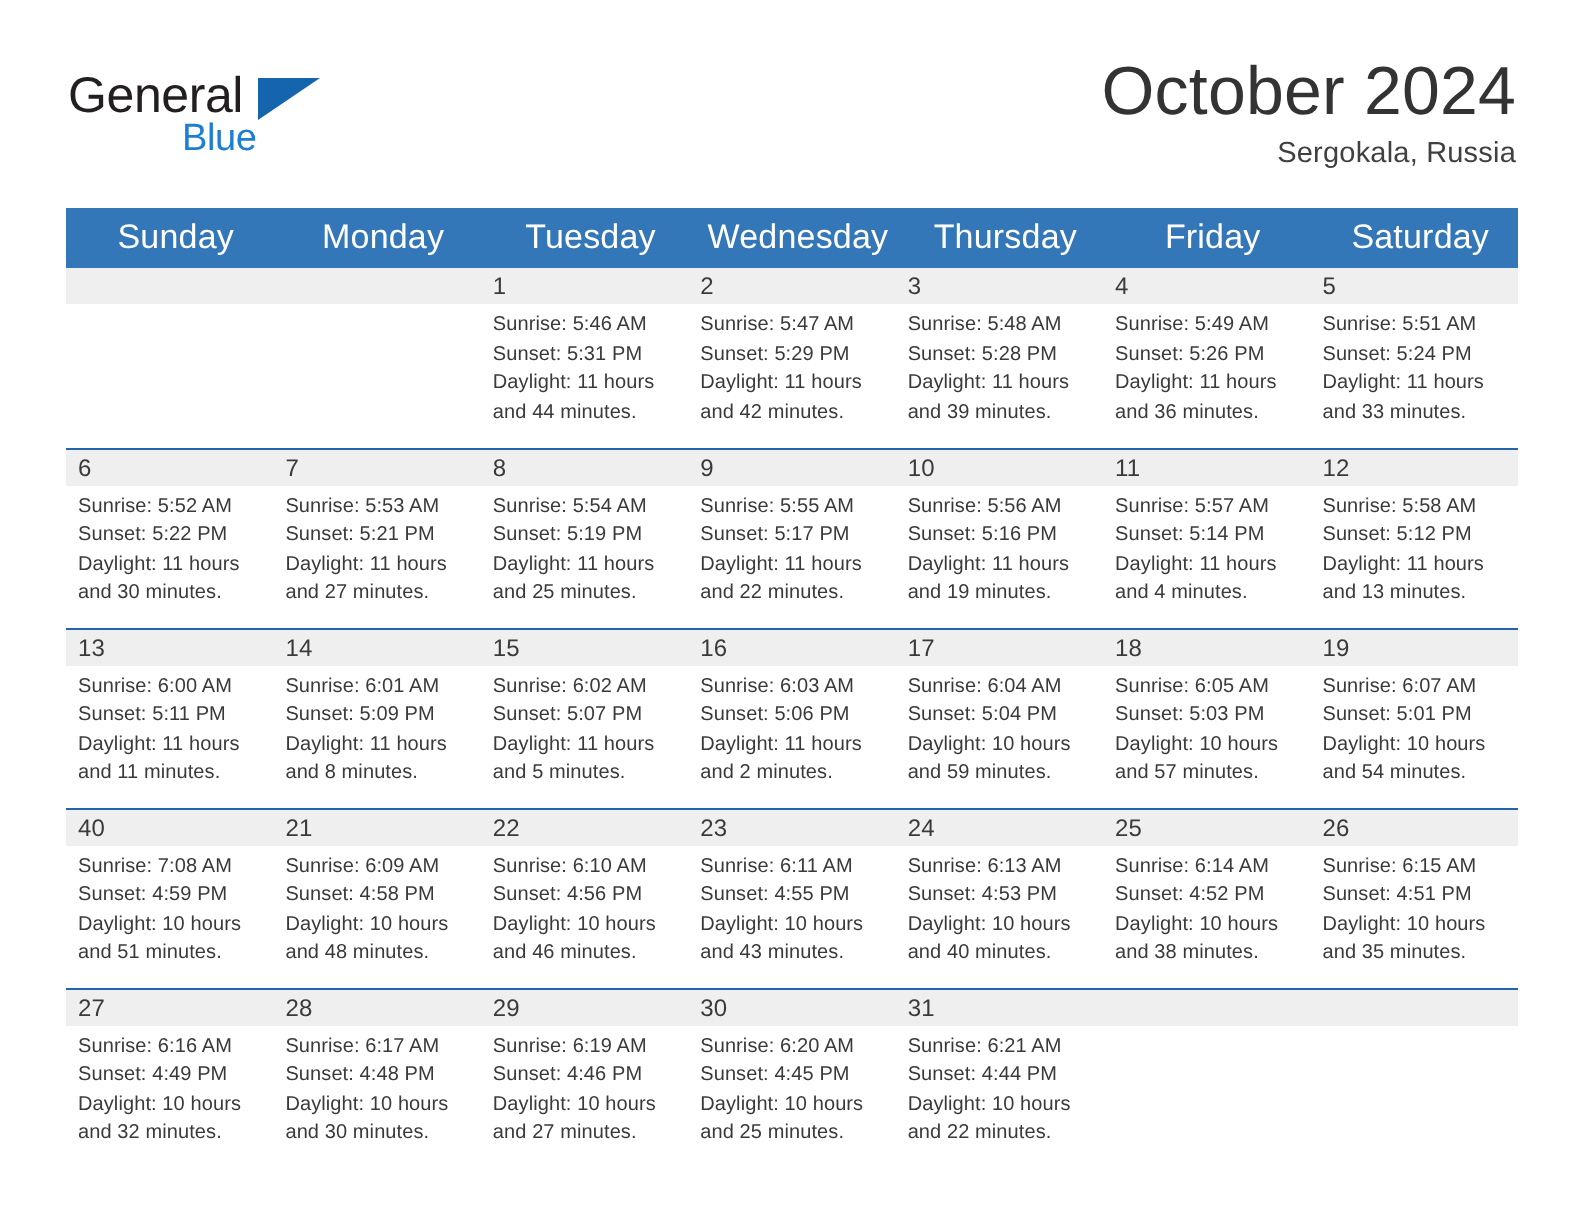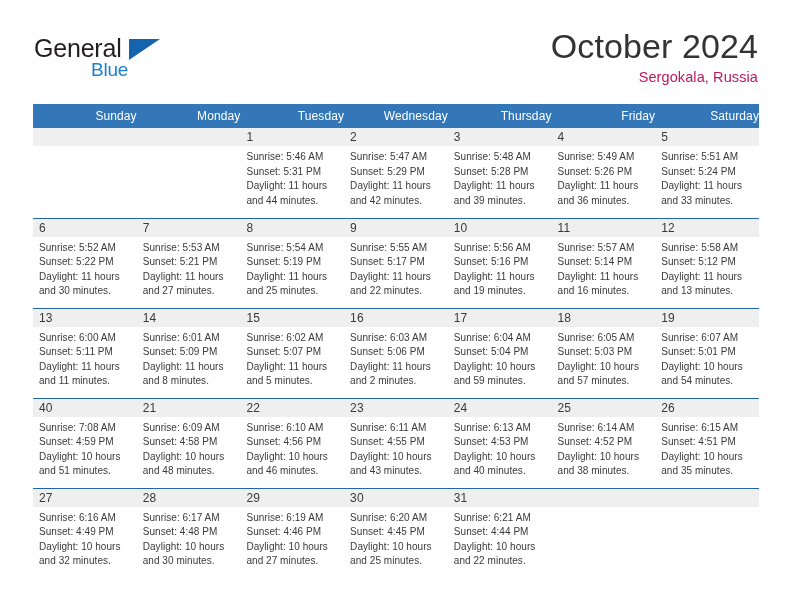--- a/index.html
+++ b/index.html
@@ -67,41 +67,41 @@
   }
   .cal-title {
     font-size: 34px;
     color: #333333;
     font-weight: normal;
     line-height: 32px;
     letter-spacing: 0.1px;
   }
   .cal-sub {
     font-size: 14.5px;
-    color: #be185d;
+    color: #404040;
     line-height: 20px;
     margin-top: 5px;
     letter-spacing: 0.1px;
   }
 
   
   .cal {
     position: absolute;
     left: 33px;
     top: 104px;
     width: 726px;
     border-collapse: collapse;
     table-layout: fixed;
   }
   .cal th {
     background: #3477b8;
     color: #ffffff;
-    font-size: 12px;
+    font-size: 17px;
     font-weight: normal;
-    text-align: right;
+    text-align: center;
     padding: 5px 0 5px 6px;
     height: 22px;
     letter-spacing: 0.1px;
   }
   .cal td {
     width: 103.71px;
     height: 90px;
     vertical-align: top;
     padding: 0;
     border-top: 1.5px solid #2265ac;
@@ -262,21 +262,21 @@
               <div>Daylight: 11 hours</div>
               <div>and 19 minutes.</div>
             </div>
           </td>
           <td>
             <div class="daynum">11</div>
             <div class="cell-body">
               <div>Sunrise: 5:57 AM</div>
               <div>Sunset: 5:14 PM</div>
               <div>Daylight: 11 hours</div>
-              <div>and 16 minutes.</div>
+              <div>and 4 minutes.</div>
             </div>
           </td>
           <td>
             <div class="daynum">12</div>
             <div class="cell-body">
               <div>Sunrise: 5:58 AM</div>
               <div>Sunset: 5:12 PM</div>
               <div>Daylight: 11 hours</div>
               <div>and 13 minutes.</div>
             </div>

